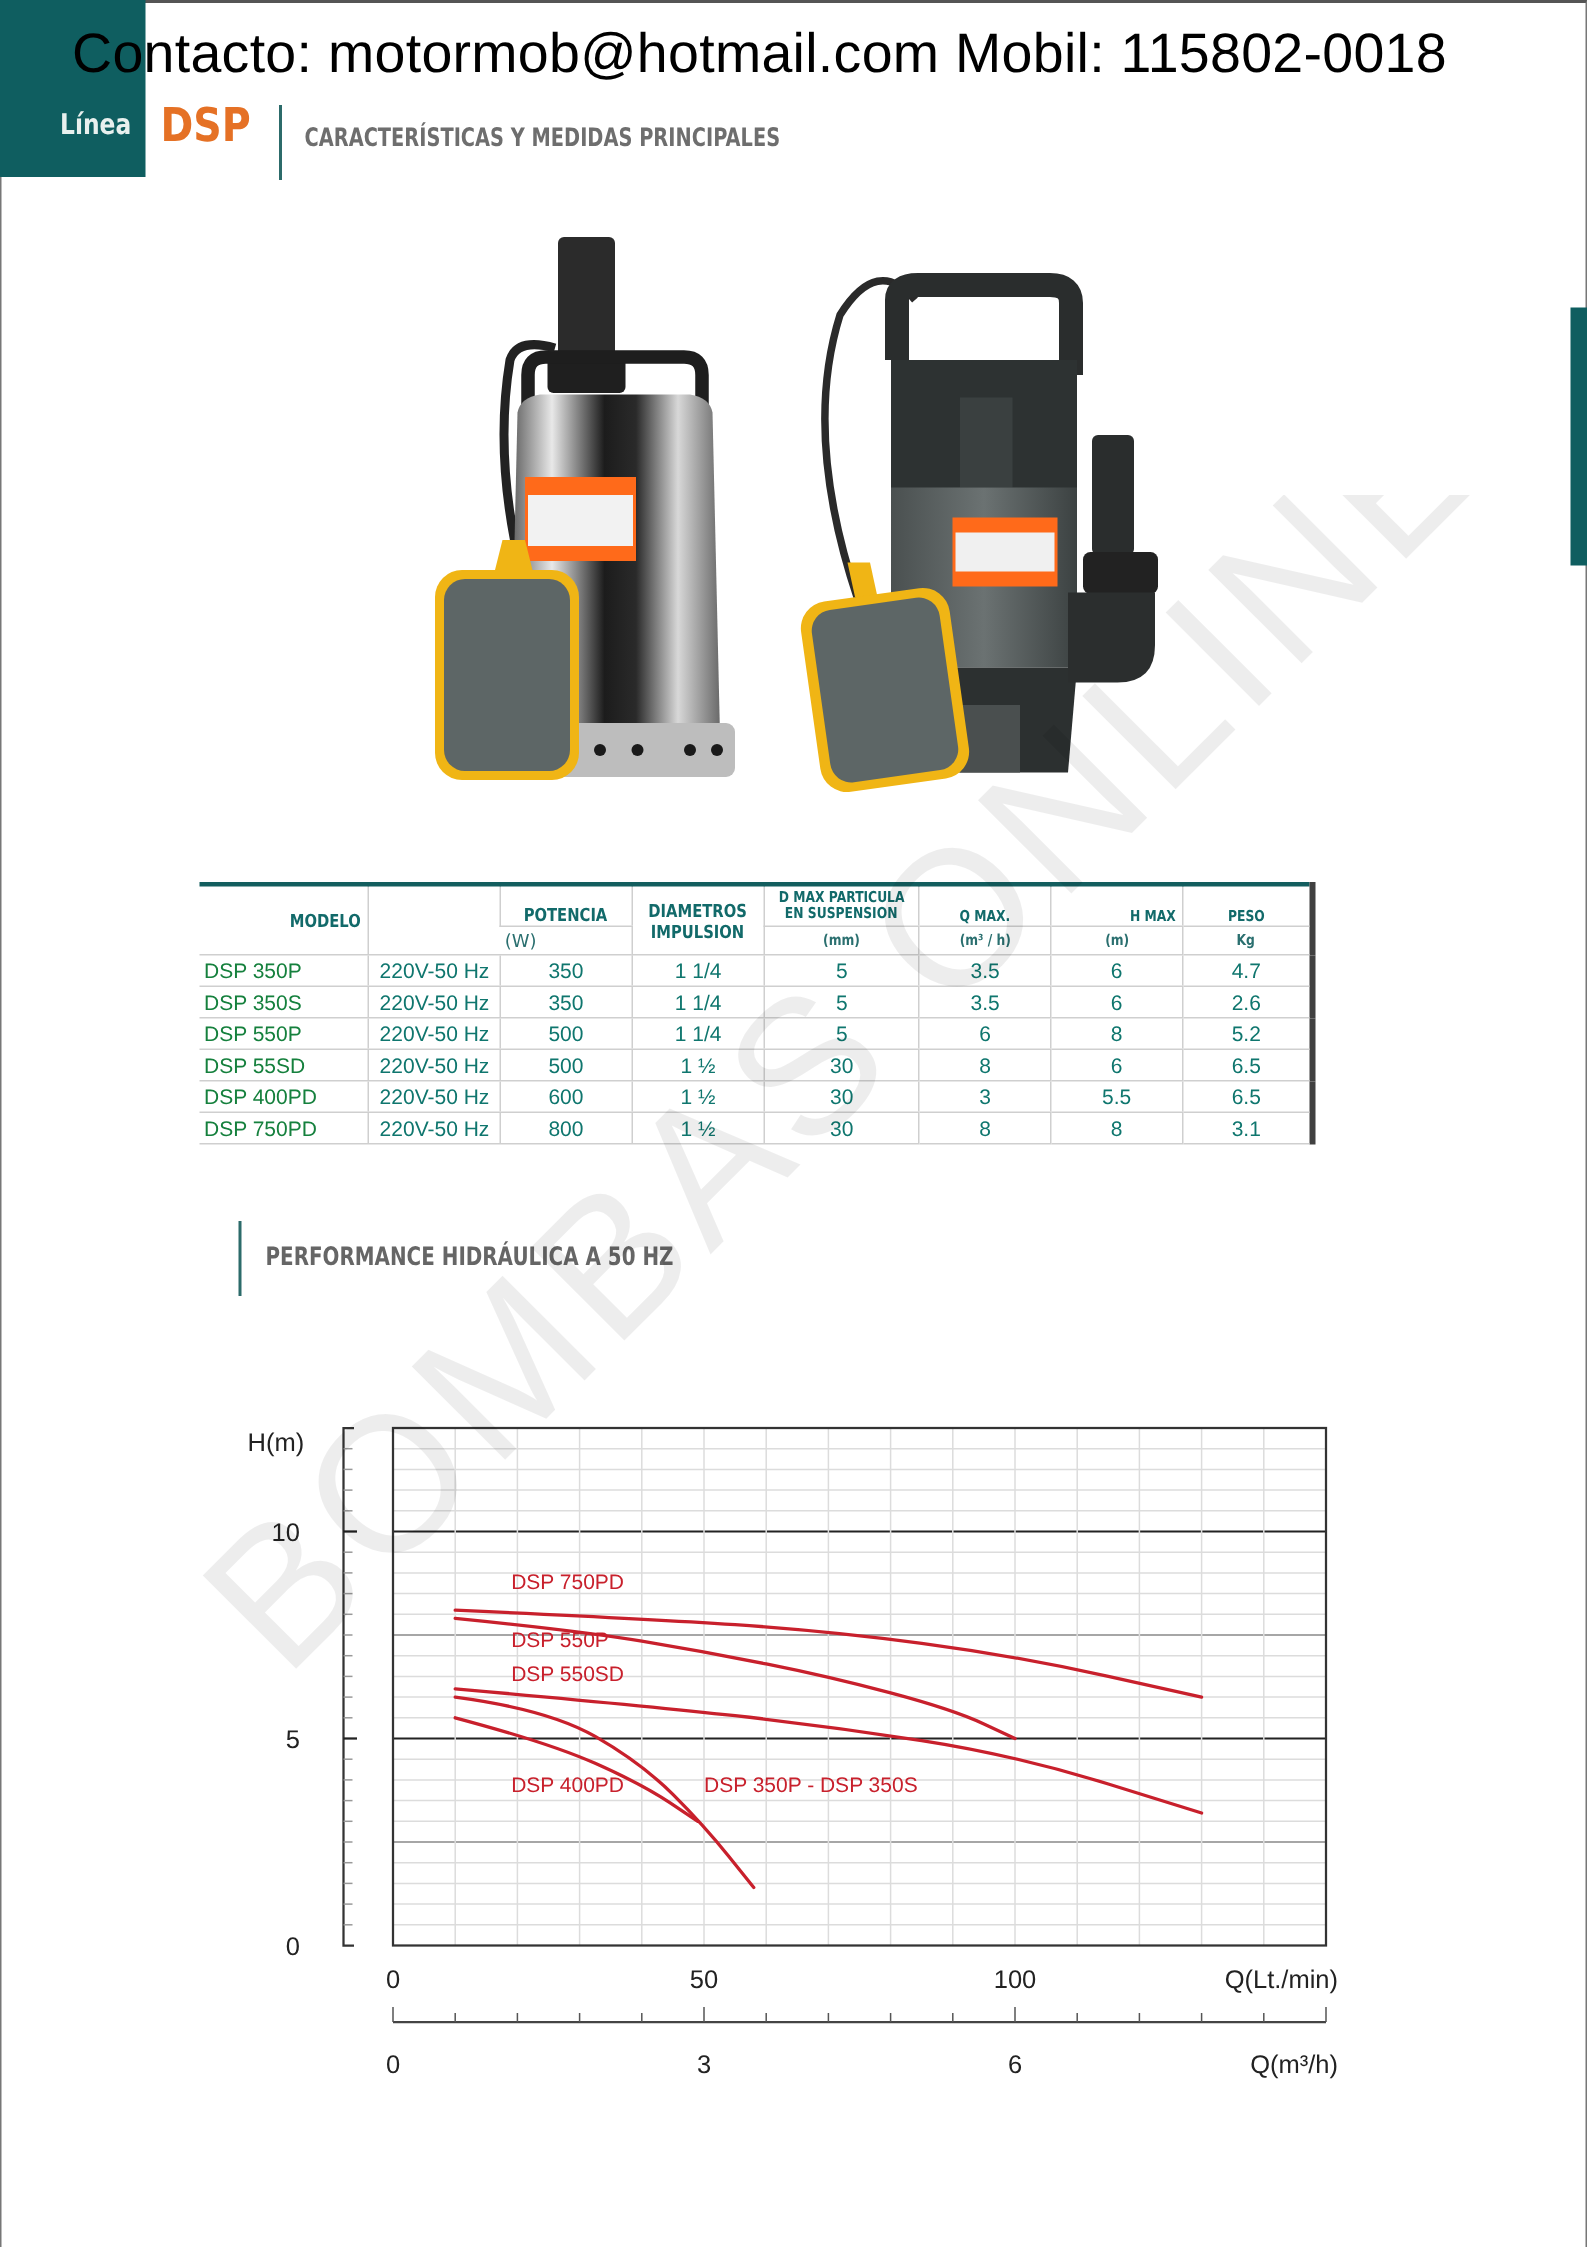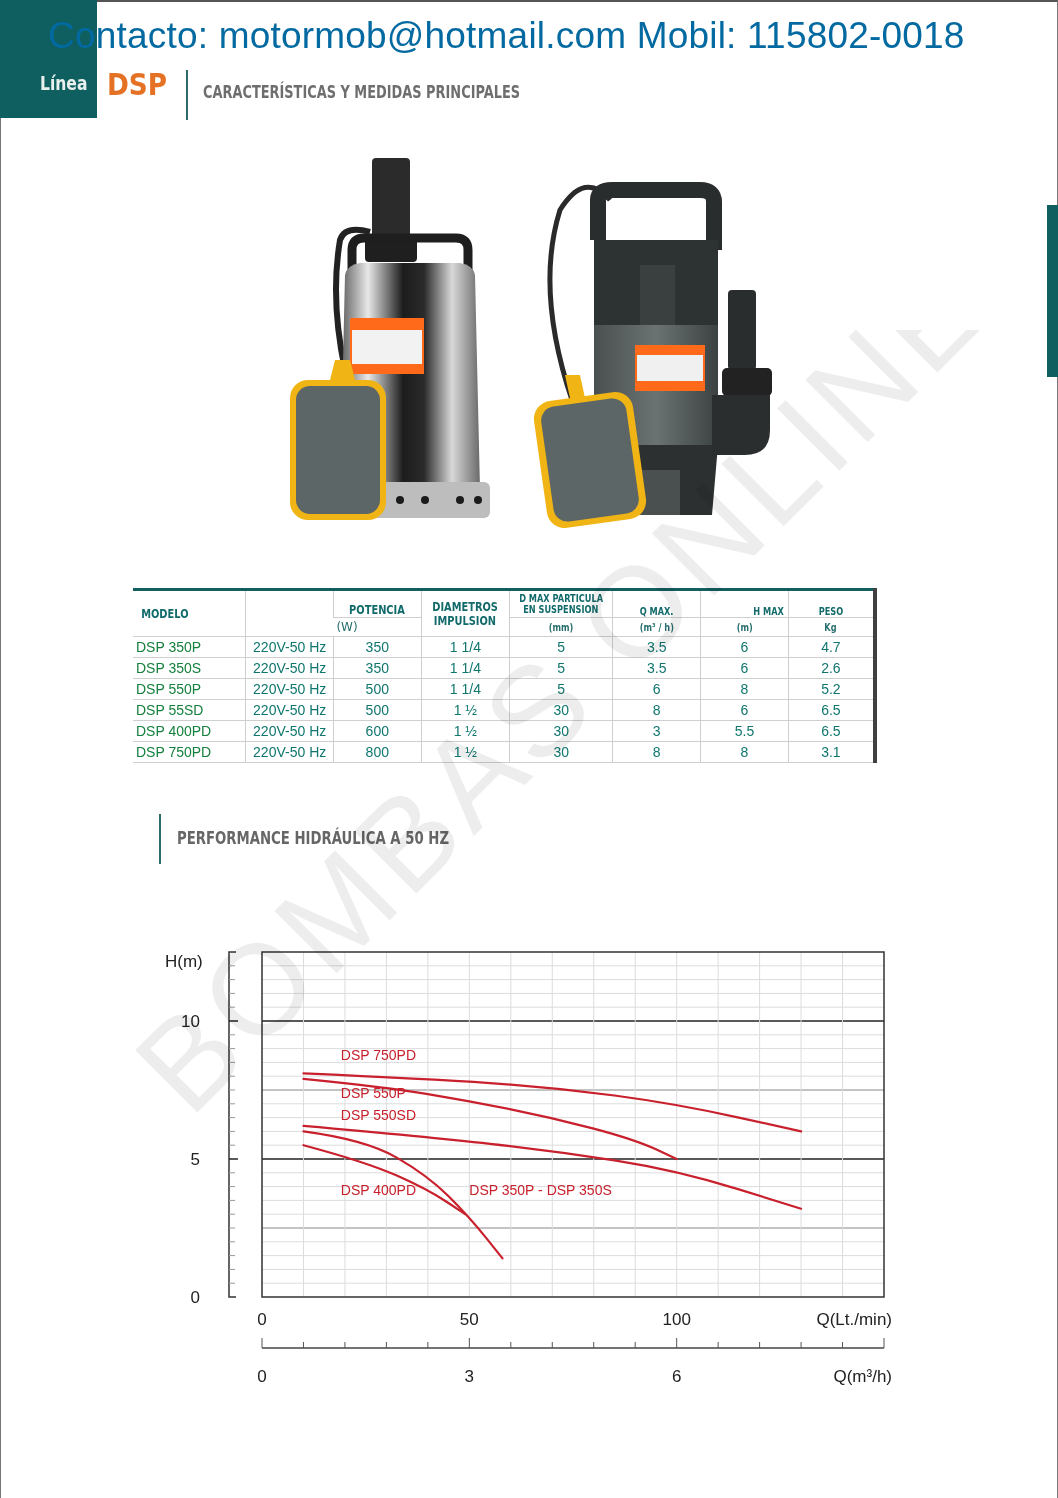--- a/index.html
+++ b/index.html
@@ -3,21 +3,21 @@
 <meta charset="utf-8">
 <style>
   html, body { margin: 0; padding: 0; background: #ffffff; }
   body { width: 1058px; height: 1498px; position: relative; overflow: hidden; font-family: "Liberation Sans", sans-serif; }
   .page-border { position: absolute; left: 0; top: 0; width: 1056px; height: 1496px; border: 1px solid #777; border-top: 2px solid #555; }
   .teal-block { position: absolute; left: 0; top: 0; width: 97px; height: 118px; background: #0f5e60; }
   .linea { position: absolute; left: 40px; top: 72px; color: #e8f0ee; font-family: "DejaVu Sans", sans-serif; font-weight: bold; font-size: 19px; transform: scaleX(0.82); transform-origin: left center; letter-spacing: 0; }
   .dsp-logo { position: absolute; left: 107px; top: 66px; color: #e57125; font-family: "DejaVu Sans", sans-serif; font-weight: bold; font-size: 31px; transform: scaleX(0.85); transform-origin: left center; }
   .hdr-divider { position: absolute; left: 186px; top: 70px; width: 2px; height: 50px; background: #2c6b6a; }
   .hdr-subtitle { position: absolute; left: 203px; top: 82px; color: #6e6e6e; font-family: "DejaVu Sans", sans-serif; font-weight: bold; font-size: 17px; transform: scaleX(0.76); transform-origin: left center; white-space: nowrap; }
-  .contact { position: absolute; left: 48px; top: 15px; color: #0369a1; font-size: 37px; white-space: nowrap; letter-spacing: 0.2px; }
+  .contact { position: absolute; left: 48px; top: 15px; color: #000000; font-size: 37px; white-space: nowrap; letter-spacing: 0.2px; }
   .side-tab { position: absolute; left: 1047px; top: 205px; width: 11px; height: 172px; background: #0f5e60; }
 
   .pump-area { position: absolute; left: 270px; top: 150px; width: 530px; height: 390px; }
 
   table.specs { position: absolute; left: 133px; top: 588px; width: 744px; border-collapse: collapse; border-top: 3px solid #135e5f; font-size: 14px; }
   table.specs td, table.specs th { border-left: 1px solid #cfcfcf; border-bottom: 1px solid #cfcfcf; padding: 0; height: 20px; text-align: center; color: #555; font-weight: normal; }
   table.specs tr td:first-child, table.specs tr th:first-child { border-left: none; text-align: left; padding-left: 3px; }
   table.specs tr td:last-child, table.specs tr th:last-child { border-right: 4px solid #404040; }
   table.specs th { color: #126a6a; font-family: "DejaVu Sans", sans-serif; font-weight: bold; font-size: 12px; }
   table.specs th .cond { display: inline-block; transform: scaleX(0.82); white-space: nowrap; }
@@ -115,21 +115,21 @@
       <path d="M570 398 L565 375 L580 375 L585 398 Z" fill="#f0b515"></path>
       <rect x="540" y="396" width="100" height="128" rx="18" fill="#f0b515" transform="rotate(-8 590 460)"></rect>
       <rect x="547" y="402" width="86" height="116" rx="14" fill="#5d6666" transform="rotate(-8 590 460)"></rect>
     </g>
   </svg>
 </div>
 
 <table class="specs">
   <thead>
     <tr>
-      <th rowspan="2" style="width:113px; text-align:left;"><span class="cond">MODELO</span></th>
+      <th rowspan="2" style="width:113px; text-align:right;"><span class="cond">MODELO</span></th>
       <th rowspan="2" style="width:90px;"></th>
       <th style="width:88px; height:26px; vertical-align:bottom;"><span class="cond">POTENCIA</span></th>
       <th rowspan="2" style="width:88px; line-height:14px;">
         <span class="cond">DIAMETROS</span><br>
         <span class="cond">IMPULSION</span>
       </th>
       <th class="small" style="width:90px;">
         <span class="cond">D MAX PARTICULA</span><br>
         <span class="cond">EN SUSPENSION</span>
       </th>

